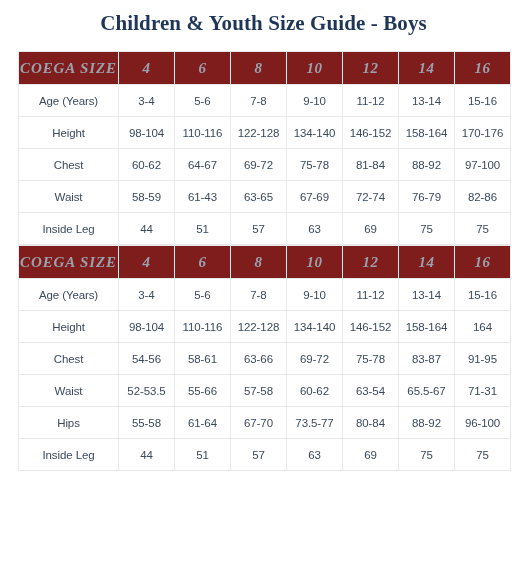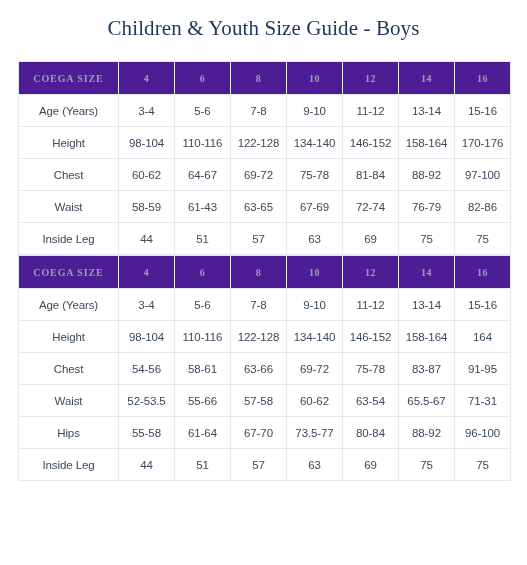--- a/index.html
+++ b/index.html
@@ -18,26 +18,26 @@
     width: 527px;
     height: 565px;
     box-sizing: border-box;
     display: flex;
     flex-direction: column;
   }
 
   .guide-title {
     text-align: center;
     font-family: "Liberation Serif", serif;
-    font-weight: normal;
+    font-weight: bold;
     font-size: 21px;
     color: #1f3659;
     letter-spacing: 0.1px;
     padding: 0;
-    margin: 5px;
+    margin: 0;
     line-height: 1;
   }
 
   .title-boys {
     padding-top: 13px;
     padding-bottom: 17px;
   }
 
   .title-girls {
     padding-top: 19px;
@@ -67,27 +67,28 @@
     font-size: 11.5px;
     color: #3c4a5c;
     font-family: "Liberation Sans", sans-serif;
     font-weight: normal;
     letter-spacing: -0.1px;
     white-space: nowrap;
     overflow: hidden;
   }
 
   table.size-table thead th {
-    background: #4c1d95;
+    background: #7f1d1d;
     font-family: "Liberation Serif", serif;
     font-weight: bold;
     color: #9aa1ad;
-    font-size: 10px;
+    font-size: 15px;
     letter-spacing: 0.6px;
     height: 32px;
+    font-style: italic;
   }
 
   table.size-table thead th.head-label {
     letter-spacing: 0.9px;
   }
 
   table.size-table col.label-col {
     width: 100px;
   }
   table.size-table col.size-col {

